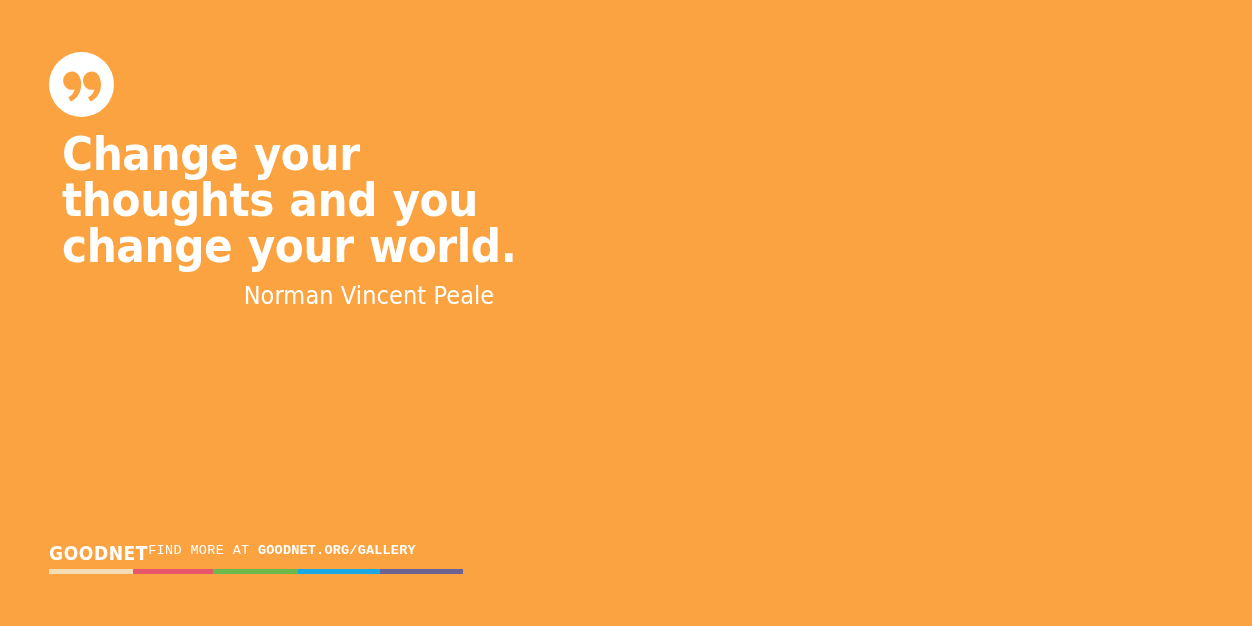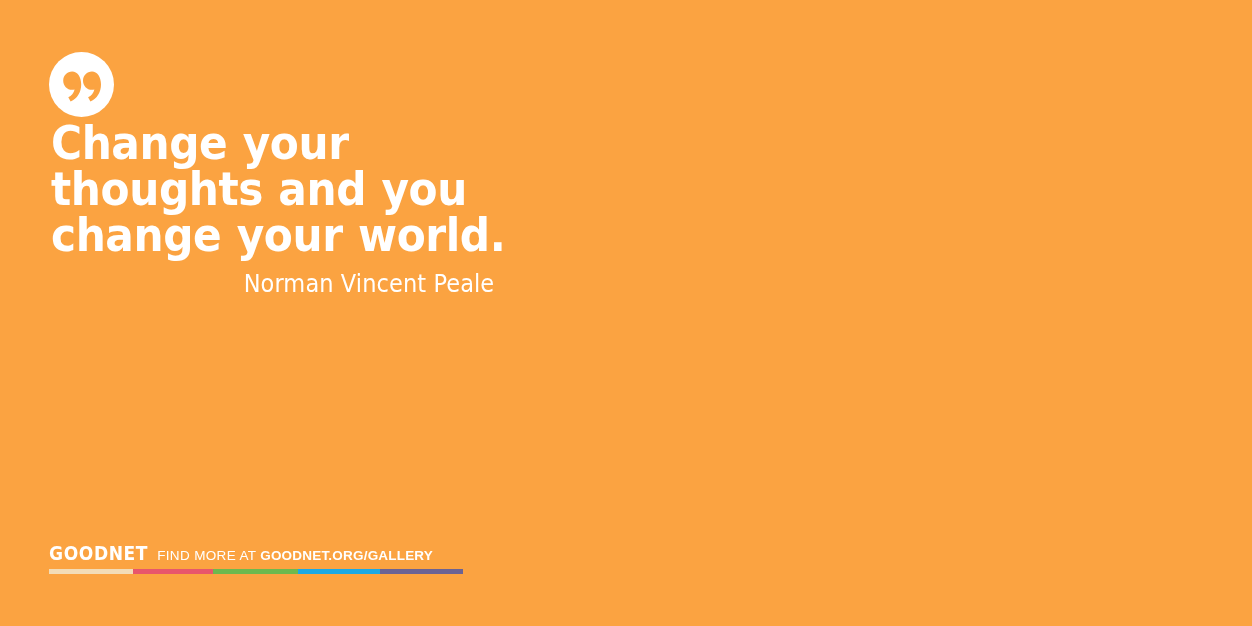--- a/index.html
+++ b/index.html
@@ -35,21 +35,21 @@
   }
 
   
   .quote-body {
     position: absolute;
     left: 49px;
     top: 118px;
     width: 640px;
   }
   .quote-text {
-    margin: 2px;
+    margin: 13px;
     color: #ffffff;
     font-family: "DejaVu Sans Condensed", "Liberation Sans Narrow", "Liberation Sans", sans-serif;
     font-weight: 700;
     font-size: 47px;
     line-height: 46px;
     letter-spacing: -0.4px;
     max-width: 470px;
     word-spacing: 1px;
   }
   .quote-author {
@@ -65,35 +65,34 @@
 
   
   .footer {
     position: absolute;
     left: 49px;
     bottom: 52px;
     width: 460px;
   }
   .footer-row {
     display: flex;
-    align-items: flex-end;
+    align-items: flex-start;
     white-space: nowrap;
   }
   .brand-logo {
     color: #ffffff;
     font-family: "DejaVu Sans Condensed", "Liberation Sans Narrow", "Liberation Sans", sans-serif;
     font-weight: 700;
     font-size: 19px;
     letter-spacing: 0.6px;
     line-height: 19px;
   }
   .footer-tagline {
-    margin-left: 9px;
     color: #ffffff;
-    font-family: Liberation Sans, sans-serif;
+    font-family: Liberation Mono, monospace;
     font-weight: 400;
     font-size: 13.5px;
     letter-spacing: 0.35px;
     line-height: 14px;
   }
   .footer-url {
     font-weight: 700;
     letter-spacing: 0.2px;
   }
   .color-bar {

